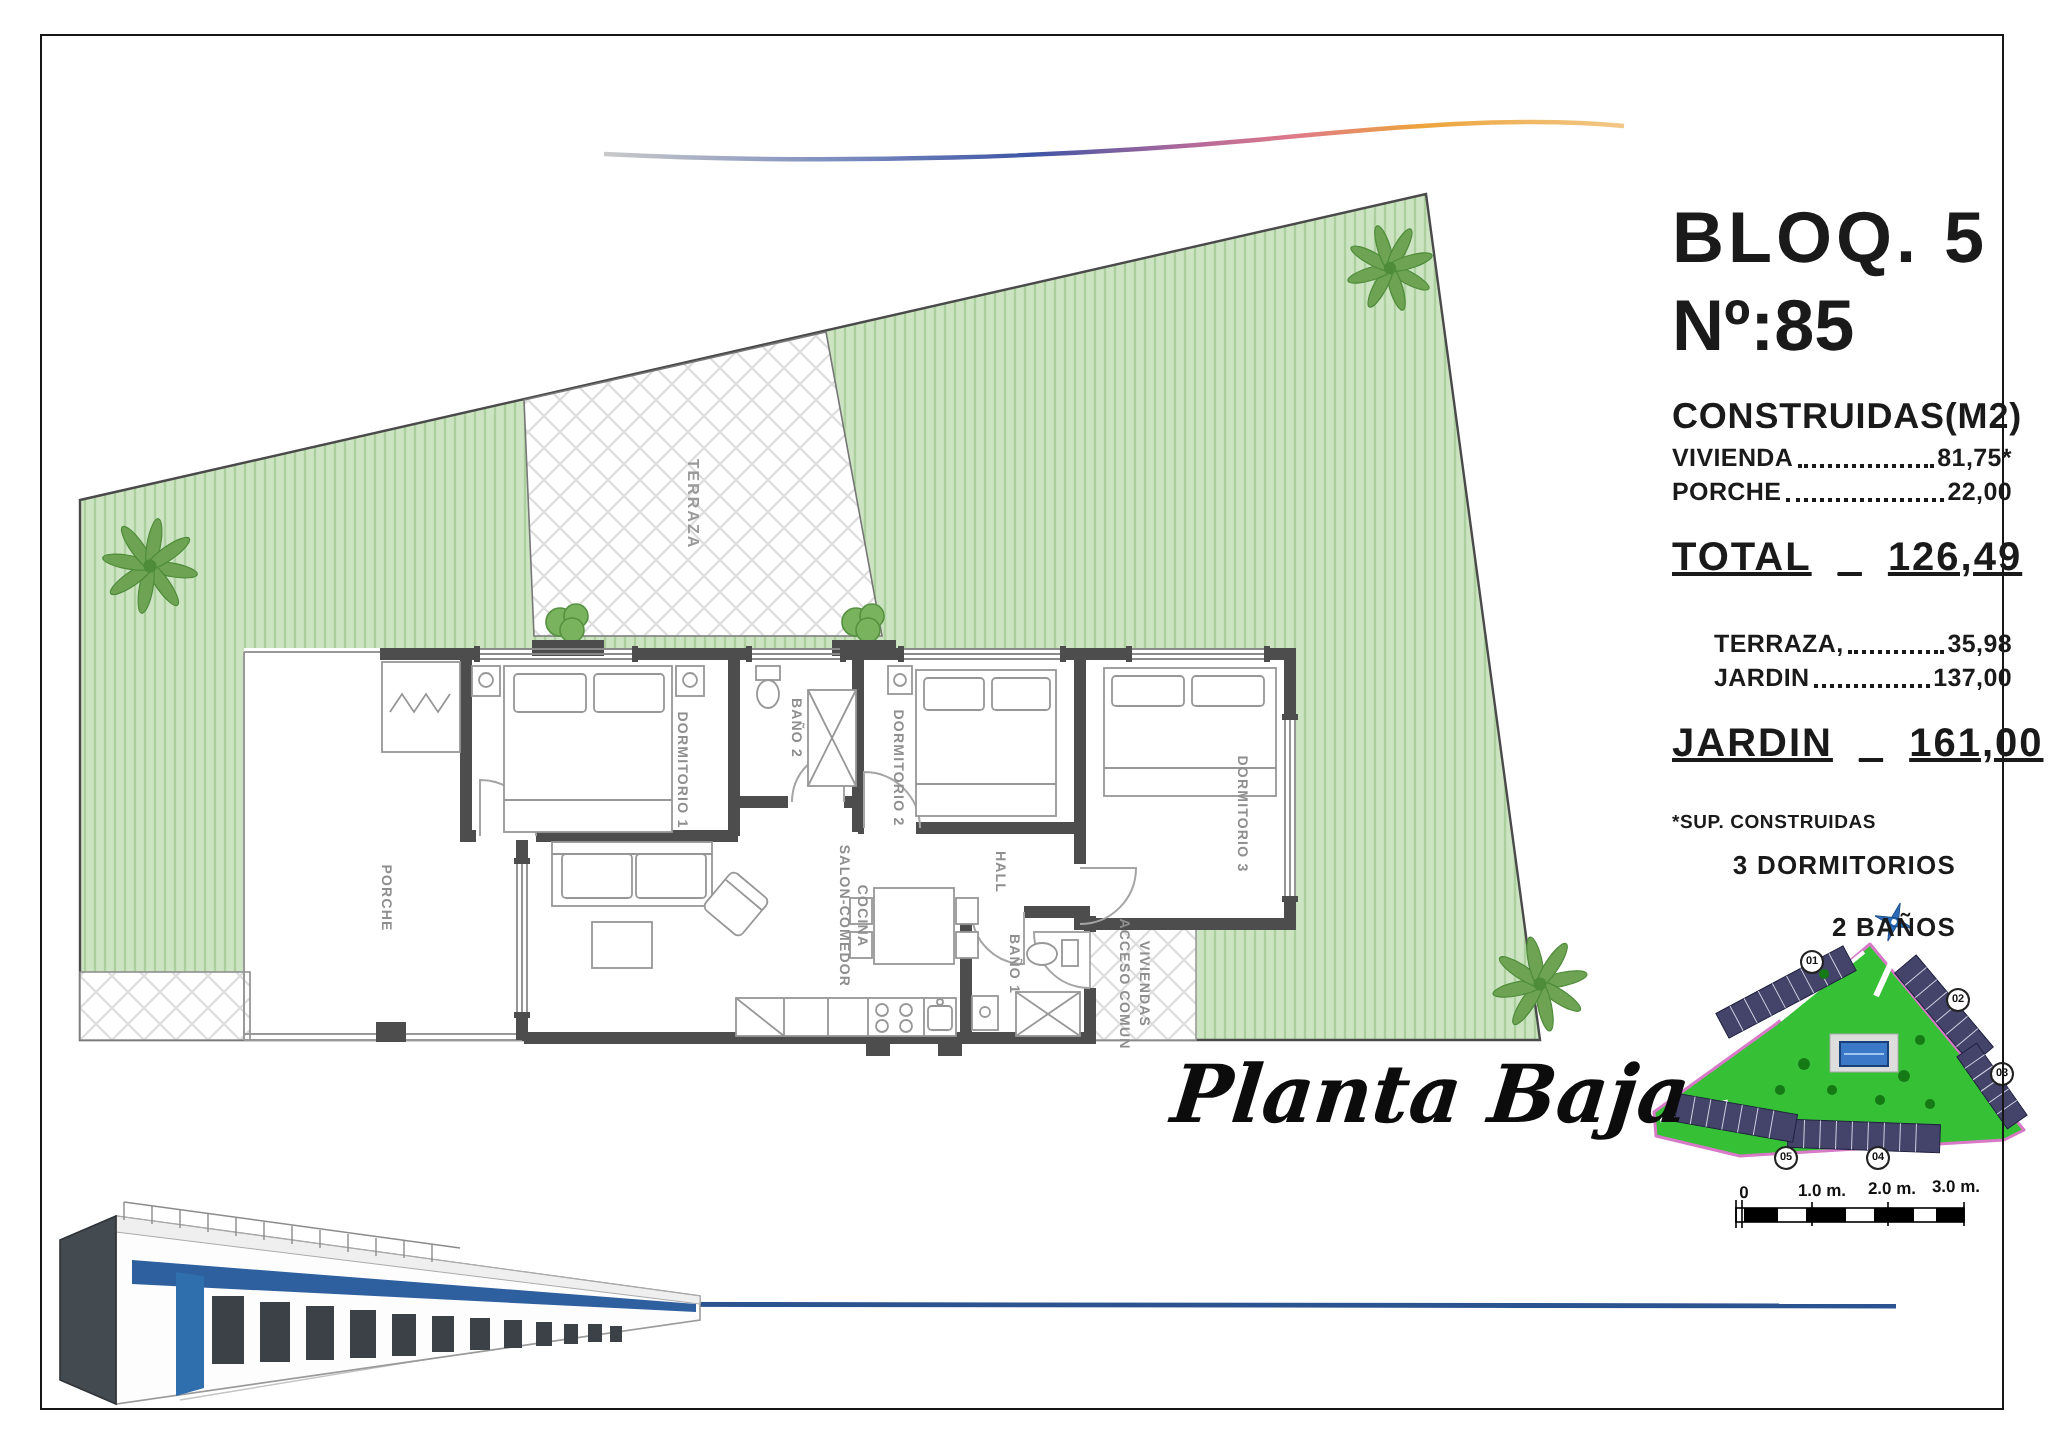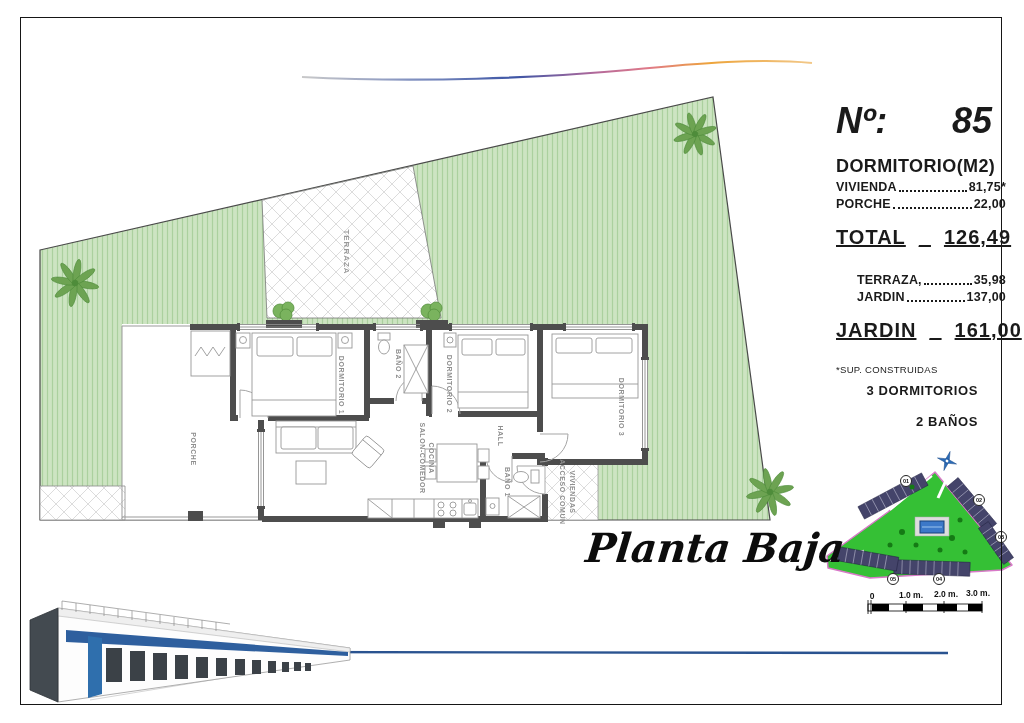--- a/index.html
+++ b/index.html
@@ -3,28 +3,28 @@
 <meta charset="utf-8">
 <style>
   html,body{margin:0;padding:0;background:#fff;}
   .page{position:relative;width:1024px;height:723px;background:#fff;overflow:hidden;
         font-family:"Liberation Sans",sans-serif;color:#1a1a1a;}
   .frame{position:absolute;left:20px;top:17px;width:980px;height:686px;border:1.5px solid #161616;}
   svg.canvas{position:absolute;left:0;top:0;}
   
   .panel{position:absolute;left:836px;top:98px;width:170px;}
   .bloq{font-size:36px;font-weight:700;letter-spacing:2px;white-space:nowrap;}
-  .unit{display:flex;justify-content:space-between;align-items:baseline;font-size:36px;font-weight:700;margin-top:2px;padding-right:14px;font-style:italic;}
+  .unit{display:flex;align-items:baseline;font-size:36px;font-weight:700;margin-top:2px;padding-right:14px;}
   .sup-title{margin-top:14px;font-size:18px;font-weight:700;letter-spacing:.4px;}
   .srow{display:flex;align-items:flex-end;font-size:12.5px;font-weight:700;margin-top:3px;letter-spacing:.2px;}
   .srow .dots{flex:1;border-bottom:2px dotted #1a1a1a;margin:0 2px 2px 2px;}
   .trow{display:flex;align-items:baseline;font-size:20px;font-weight:700;margin-top:15px;letter-spacing:1px;text-decoration:underline;}
   .trow .sep{margin:0 13px;}
   .orows{margin-top:24px;margin-left:21px;}
-  .footnote{margin-top:22px;font-size:9.5px;font-weight:400;letter-spacing:.3px;}
+  .footnote{margin-top:22px;font-size:9.5px;font-weight:700;letter-spacing:.3px;}
   .feat{font-size:13px;font-weight:700;text-align:right;padding-right:28px;margin-top:16px;letter-spacing:.6px;}
   .caption{position:absolute;left:586px;top:524px;width:240px;
            font:italic 700 40px "DejaVu Serif",serif;transform:skewX(-6deg);color:#0c0c0c;white-space:nowrap;}
   
   .rlab{font:700 7px "Liberation Sans",sans-serif;fill:#8f8f8f;letter-spacing:.6px;}
   .tlab{font:700 8px "Liberation Sans",sans-serif;fill:#9a9a9a;letter-spacing:1px;}
   .map-num{font:700 5.5px "Liberation Sans",sans-serif;fill:#111;}
   .scale-lab{font:700 8.5px "Liberation Sans",sans-serif;fill:#111;}
 </style>
 </head>
@@ -388,25 +388,26 @@
       <line x1="906" y1="601" x2="906" y2="613"></line>
           <line x1="944" y1="601" x2="944" y2="613"></line>
       <line x1="982" y1="601" x2="982" y2="613"></line>
     </g>
   </g>
 </svg>
 
 <div class="frame"></div>
 
 <div class="panel">
+  <div class="bloq">BLOQ. 5</div>
   <div class="unit">
     <span>Nº:</span>
     <span>85</span>
   </div>
-  <div class="sup-title">DORMITORIO(M2)</div>
+  <div class="sup-title">CONSTRUIDAS(M2)</div>
   <div class="srow">
     <span>VIVIENDA</span>
     <span class="dots"></span>
     <span>81,75*</span>
   </div>
   <div class="srow">
     <span>PORCHE</span>
     <span class="dots"></span>
     <span>22,00</span>
   </div>

